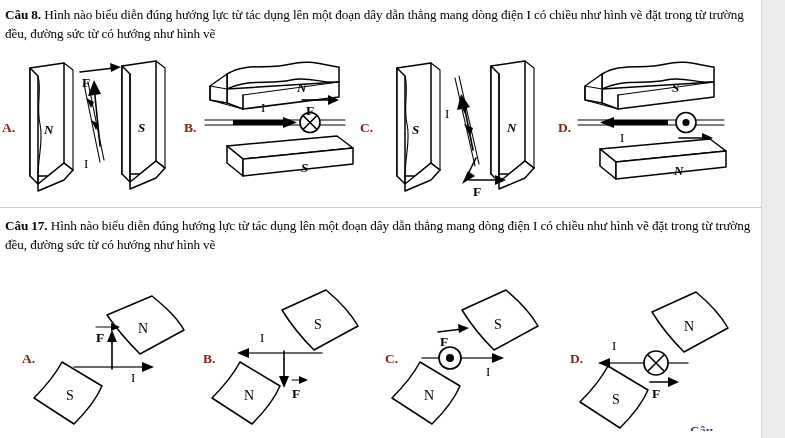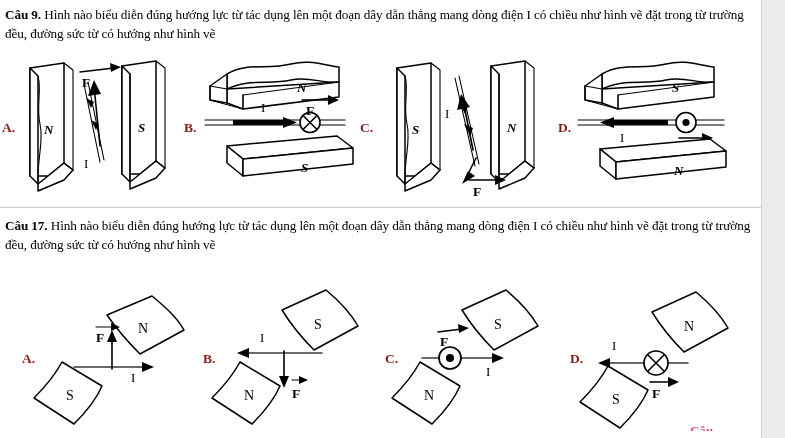--- a/index.html
+++ b/index.html
@@ -89,32 +89,32 @@
   .stroke { fill: none; stroke: #000; stroke-width: 1.6; stroke-linejoin: round; stroke-linecap: round;}
   .stroke-thin { fill: none; stroke: #000; stroke-width: 1.1; stroke-linejoin: round; stroke-linecap: round;}
   .stroke-gray { fill: none; stroke: #3a3a3a; stroke-width: 1.5; stroke-linecap: round;}
   .fillwhite { fill: #ffffff; stroke: #000; stroke-width: 1.5; stroke-linejoin: round;}
   .bottom-frag {
     position: absolute;
     left: 690px; top: 424px;
     font-family: "Liberation Serif", "DejaVu Serif", serif;
     font-weight: bold;
     font-size: 13px;
-    color: #ec4899;
+    color: #4c1d95;
     overflow: hidden;
     height: 7px;
     line-height: 13px;
   }
 </style>
 </head>
 <body>
 
 <div class="page">
 
-  <div class="qtext" id="q9-text"><b>Câu 9.</b><span> Hình nào biểu diễn đúng hướng lực từ tác dụng lên một đoạn dây dẫn thẳng mang dòng điện I có chiều như hình vẽ đặt trong từ trường đều, đường sức từ có hướng như hình vẽ</span></div>
+  <div class="qtext" id="q9-text"><b>Câu 8.</b><span> Hình nào biểu diễn đúng hướng lực từ tác dụng lên một đoạn dây dẫn thẳng mang dòng điện I có chiều như hình vẽ đặt trong từ trường đều, đường sức từ có hướng như hình vẽ</span></div>
 
   <div class="opt-label" style="left:2px; top:120px;">A.</div>
   <div class="fig" style="left:18px; top:58px;">
     <svg width="165" height="145" viewBox="0 0 165 145">
 
       <g>
         <path class="fillwhite" d="M12,10 L46,5 L46,105 L30,118 L12,118 Z"></path>
         <path class="fillwhite" d="M12,10 L20,18 L20,126 L12,118 Z"></path>
         <path class="fillwhite" d="M20,126 L30,118 L46,105 L55,112 L46,122 L20,133 Z"></path>
         <path class="stroke-thin" d="M20,18 C24,32 18,48 22,66 C26,84 19,100 20,126"></path>

